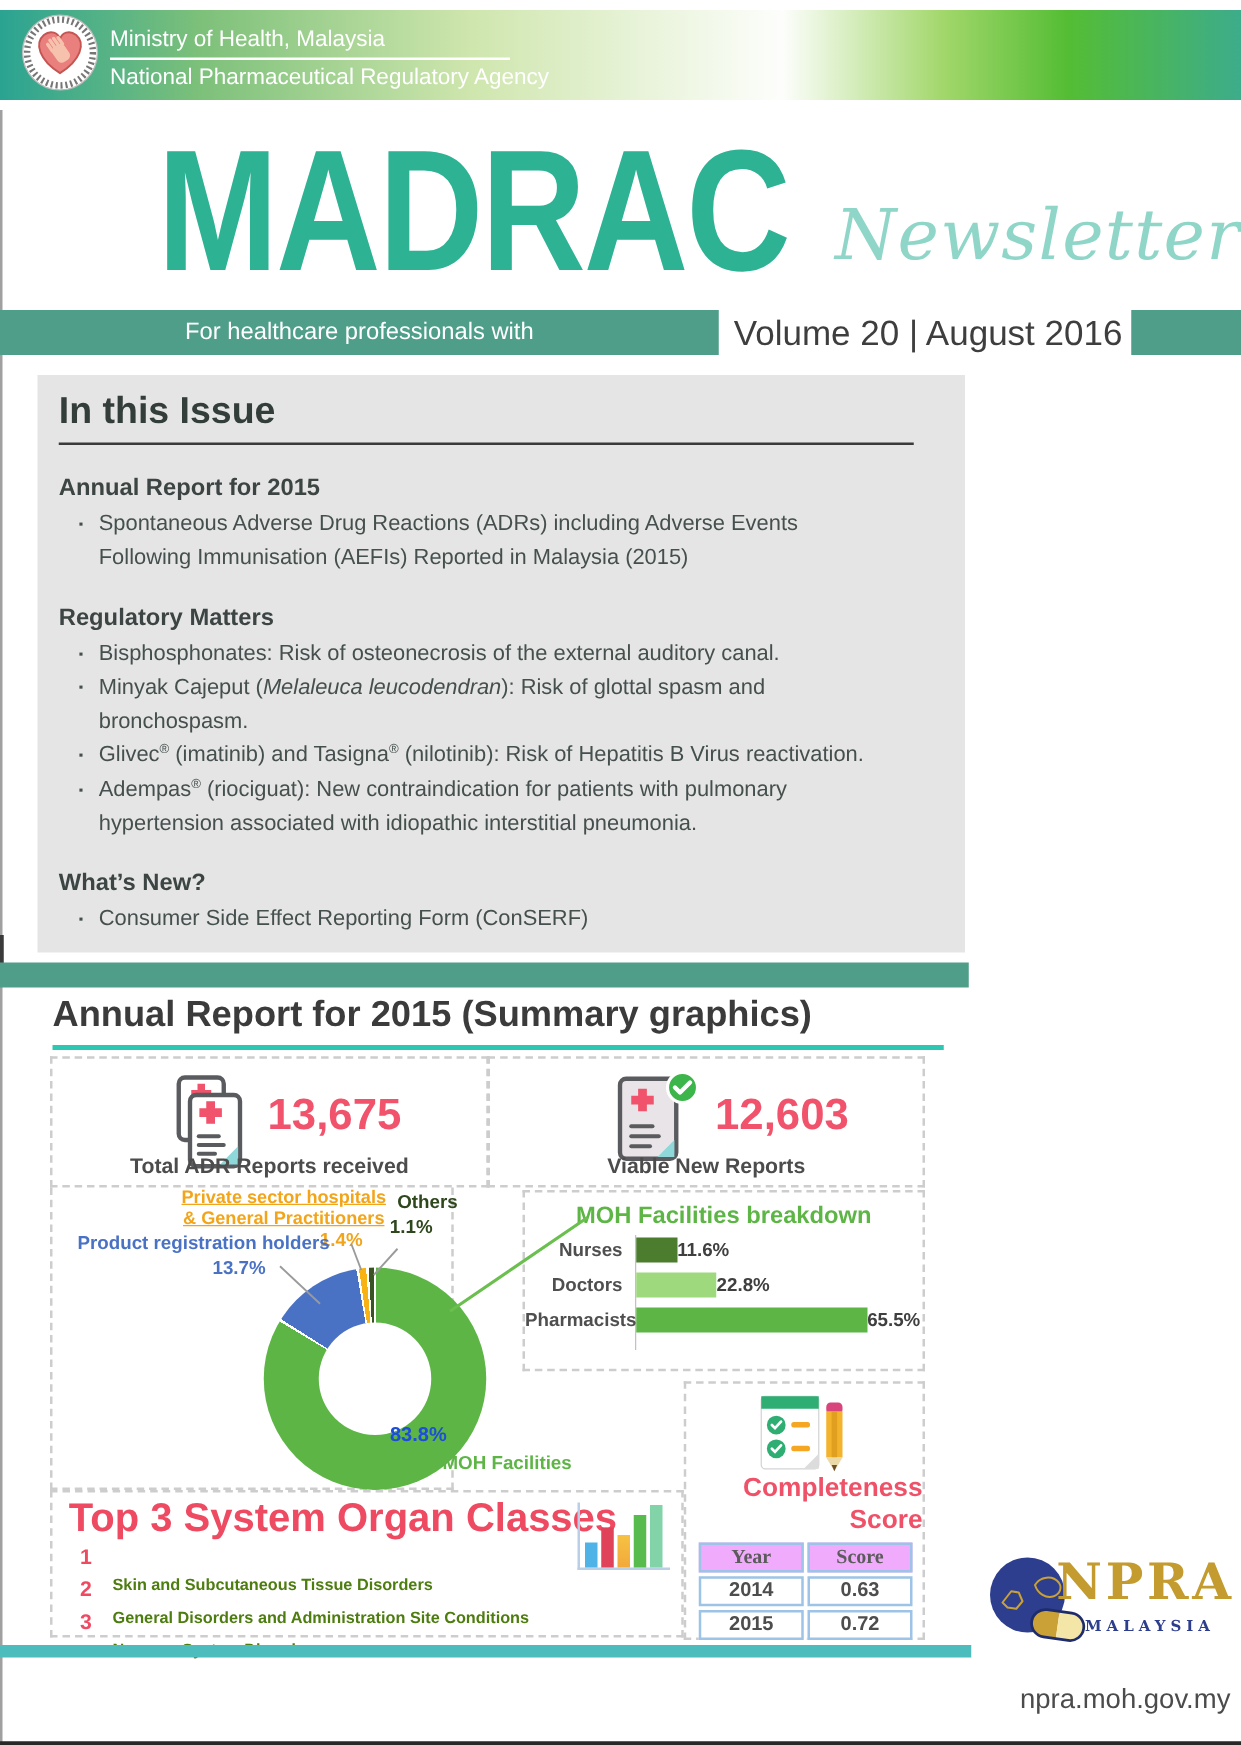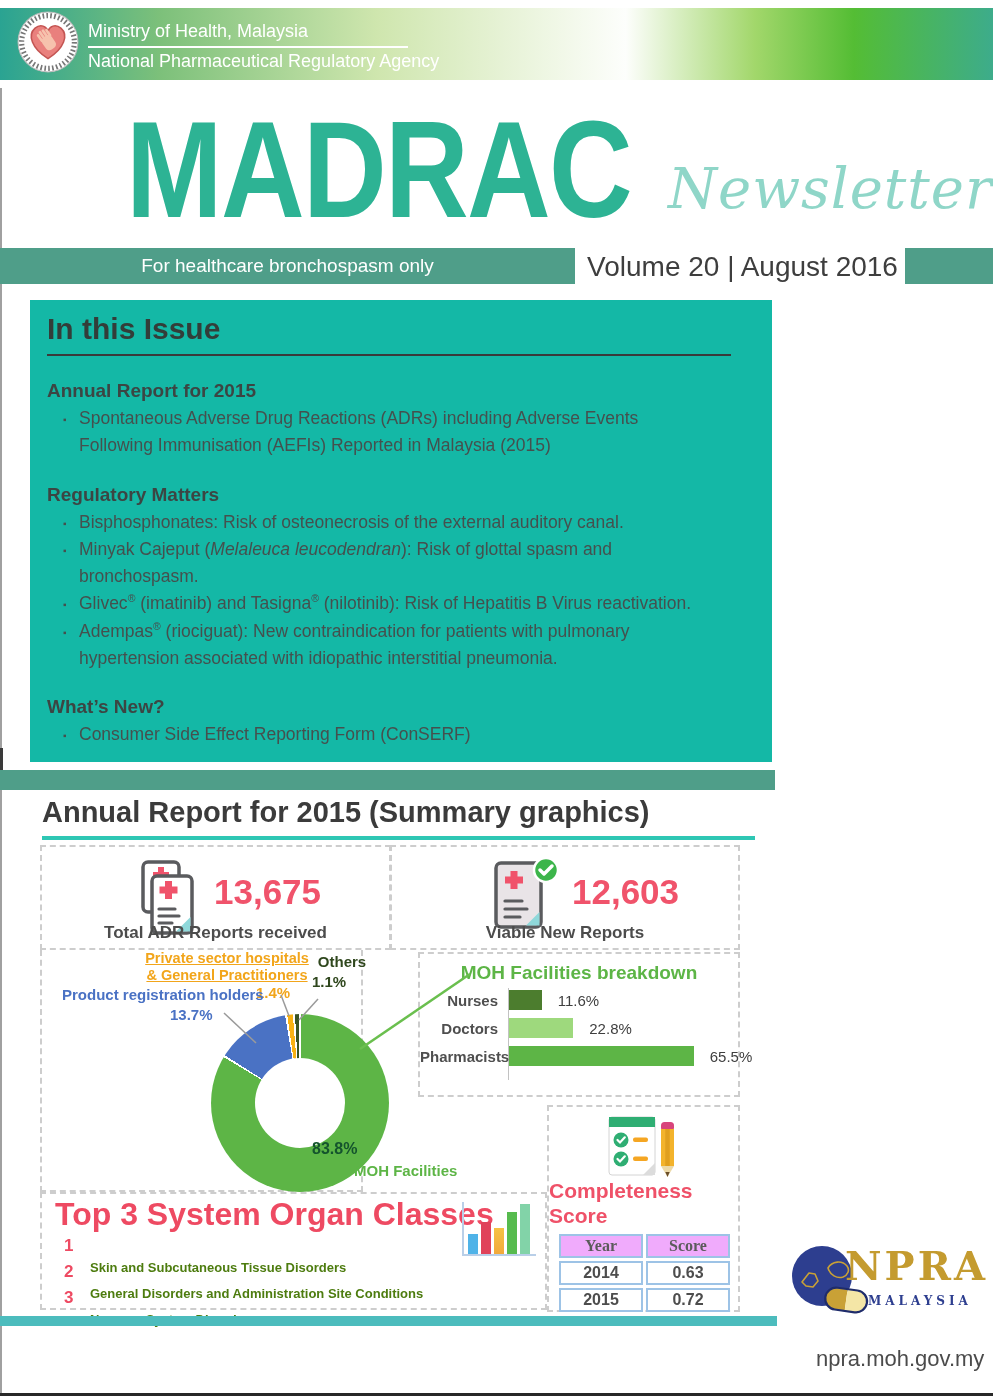--- a/index.html
+++ b/index.html
@@ -25,21 +25,21 @@
           font-size:56px;color:#8fd6c8;letter-spacing:1px;}
 
   
   .aud{position:absolute;left:0;top:248px;width:575px;height:36px;background:#4f9e89;color:#fff;
        font-size:19px;display:flex;align-items:center;justify-content:center;}
   .vol{position:absolute;left:585px;top:250px;width:315px;height:34px;color:#3e3e3e;font-size:28px;
        display:flex;align-items:center;justify-content:center;white-space:nowrap;}
   .volblock{position:absolute;left:905px;top:248px;width:88px;height:36px;background:#4f9e89;}
 
   
-  .issue-box{position:absolute;left:30px;top:300px;width:742px;height:462px;background:#14b8a6;
+  .issue-box{position:absolute;left:30px;top:300px;width:742px;height:462px;background:#e5e5e5;
              box-sizing:border-box;padding:12px 20px 0 17px;color:#45504e;}
   .issue-box h2{margin:0;font-size:30px;color:#333d39;}
   .issue-rule{border-top:2px solid #3a3a3a;width:684px;margin:8px 0 6px 0;}
   .issue-box h3{margin:24px 0 3px 0;font-size:19px;color:#3c4543;}
   .bullet{display:grid;grid-template-columns:16px auto;margin-left:16px;font-size:17.5px;
           line-height:1.56;color:#45504e;max-width:631px;}
   .bsq{font-size:10px;padding-top:7px;}
   sup.reg{font-size:60%;vertical-align:super;}
 
   .divider{position:absolute;left:0;top:770px;width:775px;height:20px;background:#4f9e89;}
@@ -66,34 +66,34 @@
   .pct-orange{position:absolute;left:196px;top:34px;width:70px;text-align:center;font-weight:bold;
               font-size:15px;color:#f2a51a;}
   .lab-others{position:absolute;left:265px;top:3px;width:70px;text-align:center;font-weight:bold;
               font-size:15px;color:#2f471d;}
   .pct-others{position:absolute;left:252px;top:23px;width:70px;text-align:center;font-weight:bold;
               font-size:15px;color:#2f471d;}
   .lab-blue{position:absolute;left:20px;top:36px;font-weight:bold;font-size:15px;color:#4a72c4;white-space:nowrap;}
   .pct-blue{position:absolute;left:128px;top:56px;font-weight:bold;font-size:15px;color:#4a72c4;}
   .donut{position:absolute;left:169px;top:64px;width:178px;height:178px;border-radius:50%;}
   .hole{position:absolute;left:213px;top:108px;width:90px;height:90px;border-radius:50%;background:#fff;}
-  .donut-pct{position:absolute;left:270px;top:190px;color:#14532d;font-weight:bold;font-size:16px;}
+  .donut-pct{position:absolute;left:270px;top:190px;color:#1d4ed8;font-weight:bold;font-size:16px;}
   .donut-lab{position:absolute;left:312px;top:212px;color:#5db546;font-weight:bold;font-size:15px;white-space:nowrap;}
 
   
   .bars-title{text-align:center;margin-top:8px;color:#5db546;font-size:19px;font-weight:bold;}
   .axis{position:absolute;left:88px;top:34px;width:1px;height:92px;background:#c2c2c2;}
   .bar-row{position:absolute;left:0;height:20px;display:flex;align-items:center;white-space:nowrap;}
   .bar-cat{width:78px;text-align:right;padding-right:11px;font-weight:bold;color:#4f4f4f;font-size:15px;}
   .hbar{height:20px;display:inline-block;}
-  .bar-val{padding-left:16px;font-weight:normal;color:#3f3f3f;font-size:15px;}
+  .bar-val{padding-left:0;font-weight:bold;color:#3f3f3f;font-size:15px;}
 
   
   .comp-icon{position:absolute;left:56px;top:6px;}
-  .comp-t{position:absolute;width:100%;text-align:left;font-weight:bold;font-size:21px;color:#ef5168;}
+  .comp-t{position:absolute;width:100%;text-align:right;font-weight:bold;font-size:21px;color:#ef5168;}
   .comp-table{position:absolute;left:7px;top:124px;width:177px;border-spacing:3px;border-collapse:separate;}
   .comp-table th,.comp-table td{border:2px solid #9dc3e6;font-weight:bold;font-size:16px;
       text-align:center;padding:1px 0;}
   .comp-table th{background:#f0abfc;color:#5b5b5b;width:47%;font-family:Liberation Serif, serif;}
   .comp-table td{background:#fff;color:#4d4d4d;}
 
   
   .organ-title{position:absolute;left:13px;top:2px;font-size:32px;font-weight:bold;color:#ee4a62;white-space:nowrap;}
   .organ-item{position:absolute;left:22px;display:flex;white-space:nowrap;}
   .o-num{color:#ee4a62;font-weight:bold;font-size:17px;width:26px;}
@@ -140,21 +140,21 @@
     <div class="hdr-text">
       <div class="ministry">Ministry of Health, Malaysia</div>
       <div class="agency">National Pharmaceutical Regulatory Agency</div>
     </div>
   </header>
 
   <div class="madrac">MADRAC</div>
   <div class="script">Newsletter</div>
 
   <div class="aud">
-    <span>For healthcare bronchospasm only</span>
+    <span>For healthcare professionals with</span>
   </div>
   <div class="vol">Volume 20 | August 2016</div>
   <div class="volblock"></div>
 
   <section class="issue-box">
     <h2>In this Issue</h2>
     <div class="issue-rule"></div>
 
     <h3>Annual Report for 2015</h3>
     <div class="bullet">

